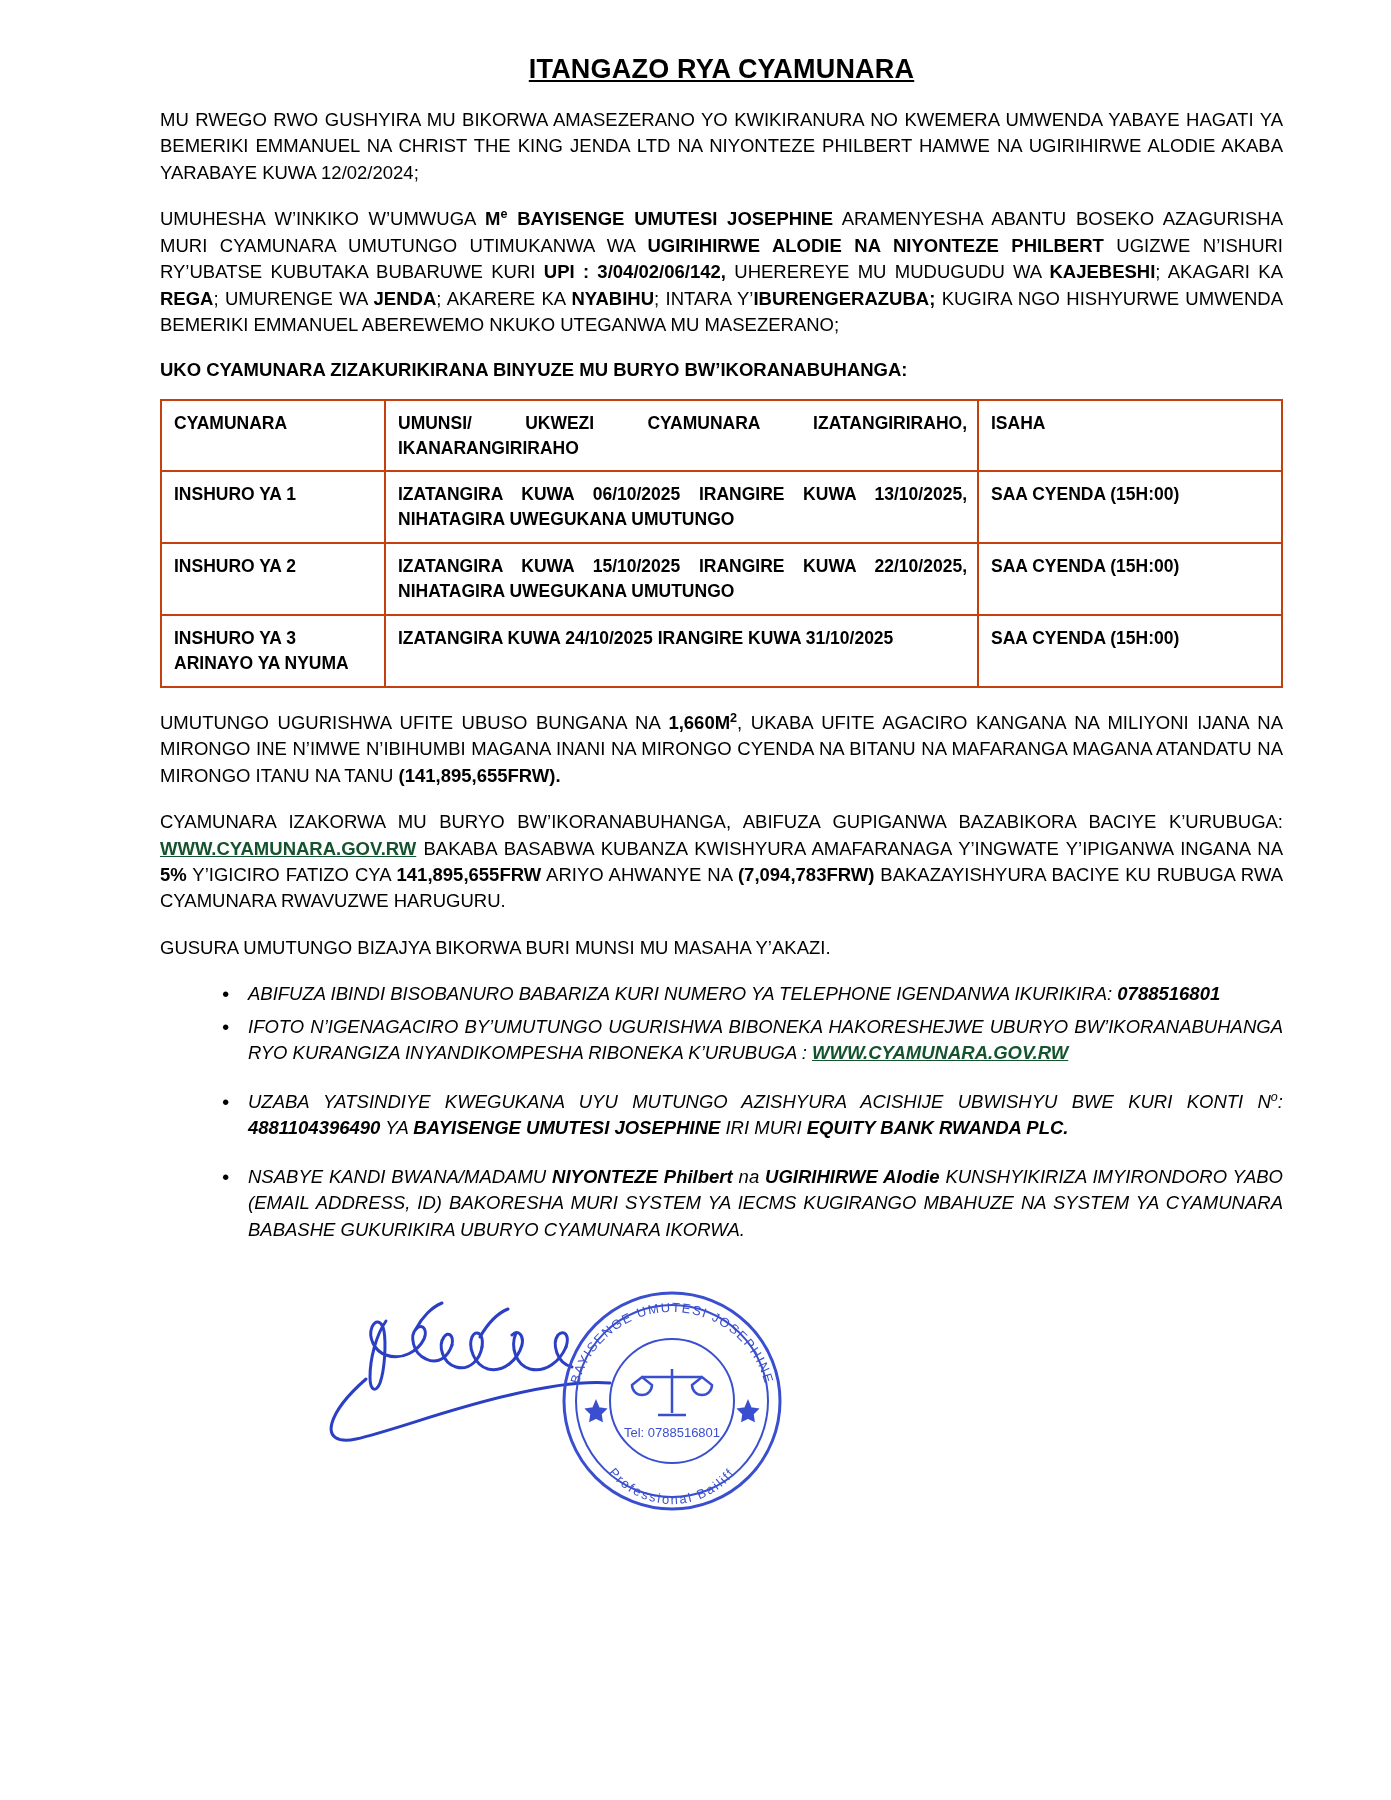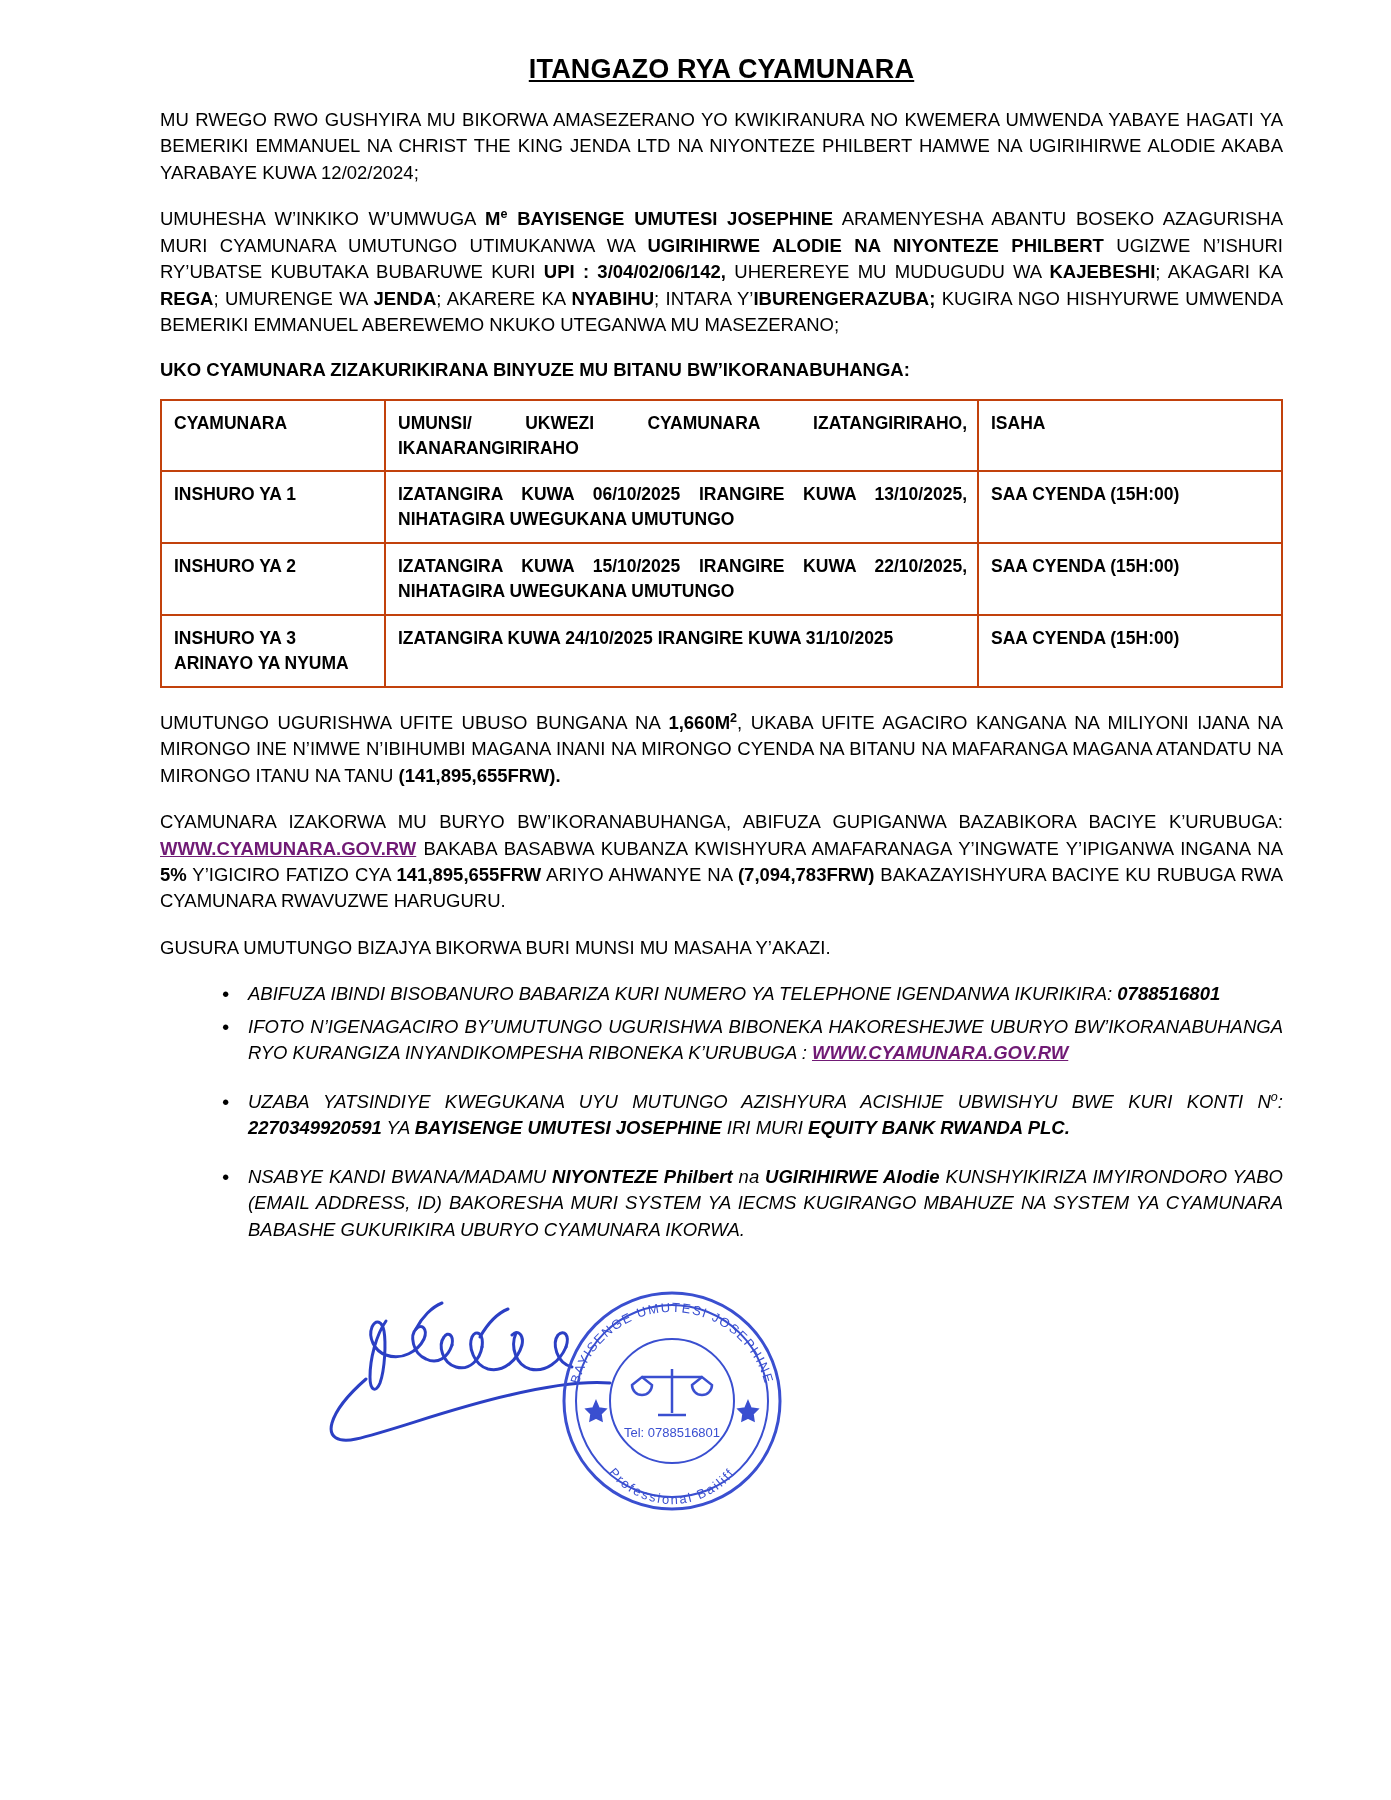--- a/index.html
+++ b/index.html
@@ -53,21 +53,21 @@
     font-size: 17.5px;
     font-weight: bold;
     vertical-align: top;
     line-height: 1.42;
   }
   table.auction td.c1 { width: 200px; }
   table.auction td.c2 { width: auto; text-align: justify; }
   table.auction td.c3 { width: 280px; white-space: nowrap; }
   .row-tall td { padding-bottom: 44px; }
   .link {
-    color: #701a75;
+    color: #14532d;
     text-decoration: underline;
     font-weight: bold;
   }
   ul.bullets {
     margin: 0 0 0 18px;
     padding: 0 0 0 44px;
     list-style: none;
     font-style: italic;
   }
   ul.bullets li {
@@ -104,21 +104,21 @@
 <div class="page">
 
   <h1 class="doc-title">ITANGAZO RYA CYAMUNARA</h1>
 
   <p class="para">MU RWEGO RWO GUSHYIRA MU BIKORWA  AMASEZERANO YO KWIKIRANURA NO KWEMERA UMWENDA YABAYE HAGATI YA BEMERIKI EMMANUEL NA CHRIST THE KING JENDA LTD NA NIYONTEZE PHILBERT HAMWE NA UGIRIHIRWE ALODIE AKABA YARABAYE KUWA 12/02/2024;</p>
 
   <p class="para">
     <span>UMUHESHA W’INKIKO W’UMWUGA </span><span class="b">M</span><sup class="b">e</sup><span class="b"> BAYISENGE UMUTESI JOSEPHINE</span><span> ARAMENYESHA ABANTU BOSEKO AZAGURISHA MURI CYAMUNARA UMUTUNGO UTIMUKANWA WA </span><span class="b">UGIRIHIRWE ALODIE NA NIYONTEZE PHILBERT</span><span> UGIZWE N’ISHURI RY’UBATSE KUBUTAKA BUBARUWE KURI </span><span class="b">UPI : 3/04/02/06/142,</span><span> UHEREREYE MU MUDUGUDU WA </span><span class="b">KAJEBESHI</span><span>; AKAGARI KA </span><span class="b">REGA</span><span>; UMURENGE WA </span><span class="b">JENDA</span><span>; AKARERE KA </span><span class="b">NYABIHU</span><span>; INTARA Y’</span><span class="b">IBURENGERAZUBA;</span><span> KUGIRA NGO HISHYURWE UMWENDA BEMERIKI EMMANUEL ABEREWEMO NKUKO UTEGANWA MU MASEZERANO;</span>
   </p>
 
-  <p class="heading-line">UKO CYAMUNARA ZIZAKURIKIRANA BINYUZE MU BITANU BW’IKORANABUHANGA:</p>
+  <p class="heading-line">UKO CYAMUNARA ZIZAKURIKIRANA BINYUZE MU BURYO BW’IKORANABUHANGA:</p>
 
   <table class="auction">
     <tbody>
       <tr>
         <td class="c1">CYAMUNARA</td>
         <td class="c2">UMUNSI/ UKWEZI CYAMUNARA IZATANGIRIRAHO, IKANARANGIRIRAHO</td>
         <td class="c3">ISAHA</td>
       </tr>
       <tr>
         <td class="c1">INSHURO YA 1</td>
@@ -149,21 +149,21 @@
   <p class="para">GUSURA UMUTUNGO BIZAJYA BIKORWA BURI MUNSI MU MASAHA Y’AKAZI.</p>
 
   <ul class="bullets">
     <li>
       <span>ABIFUZA IBINDI BISOBANURO BABARIZA KURI NUMERO YA TELEPHONE IGENDANWA IKURIKIRA: </span><span class="b">0788516801</span>
     </li>
     <li>
       <span>IFOTO N’IGENAGACIRO BY’UMUTUNGO UGURISHWA BIBONEKA HAKORESHEJWE UBURYO BW’IKORANABUHANGA RYO KURANGIZA INYANDIKOMPESHA RIBONEKA K’URUBUGA : </span><a class="link" href="#">WWW.CYAMUNARA.GOV.RW</a>
     </li>
     <li class="spaced">
-      <span>UZABA YATSINDIYE KWEGUKANA UYU MUTUNGO AZISHYURA ACISHIJE UBWISHYU BWE KURI KONTI N</span><sup>o</sup><span>: </span><span class="b">2270349920591</span><span> YA </span><span class="b">BAYISENGE UMUTESI JOSEPHINE</span><span> IRI MURI </span><span class="b">EQUITY BANK RWANDA PLC.</span>
+      <span>UZABA YATSINDIYE KWEGUKANA UYU MUTUNGO AZISHYURA ACISHIJE UBWISHYU BWE KURI KONTI N</span><sup>o</sup><span>: </span><span class="b">4881104396490</span><span> YA </span><span class="b">BAYISENGE UMUTESI JOSEPHINE</span><span> IRI MURI </span><span class="b">EQUITY BANK RWANDA PLC.</span>
     </li>
     <li class="spaced">
       <span>NSABYE KANDI BWANA/MADAMU </span><span class="b">NIYONTEZE Philbert</span><span> na </span><span class="b">UGIRIHIRWE Alodie</span><span> KUNSHYIKIRIZA IMYIRONDORO YABO (EMAIL ADDRESS, ID) BAKORESHA MURI SYSTEM YA IECMS KUGIRANGO MBAHUZE NA SYSTEM YA CYAMUNARA BABASHE GUKURIKIRA UBURYO CYAMUNARA IKORWA.</span>
     </li>
   </ul>
 
 
   <div class="sig-area">
     <svg class="sig-svg" width="640" height="260" viewBox="0 0 640 260">
 

